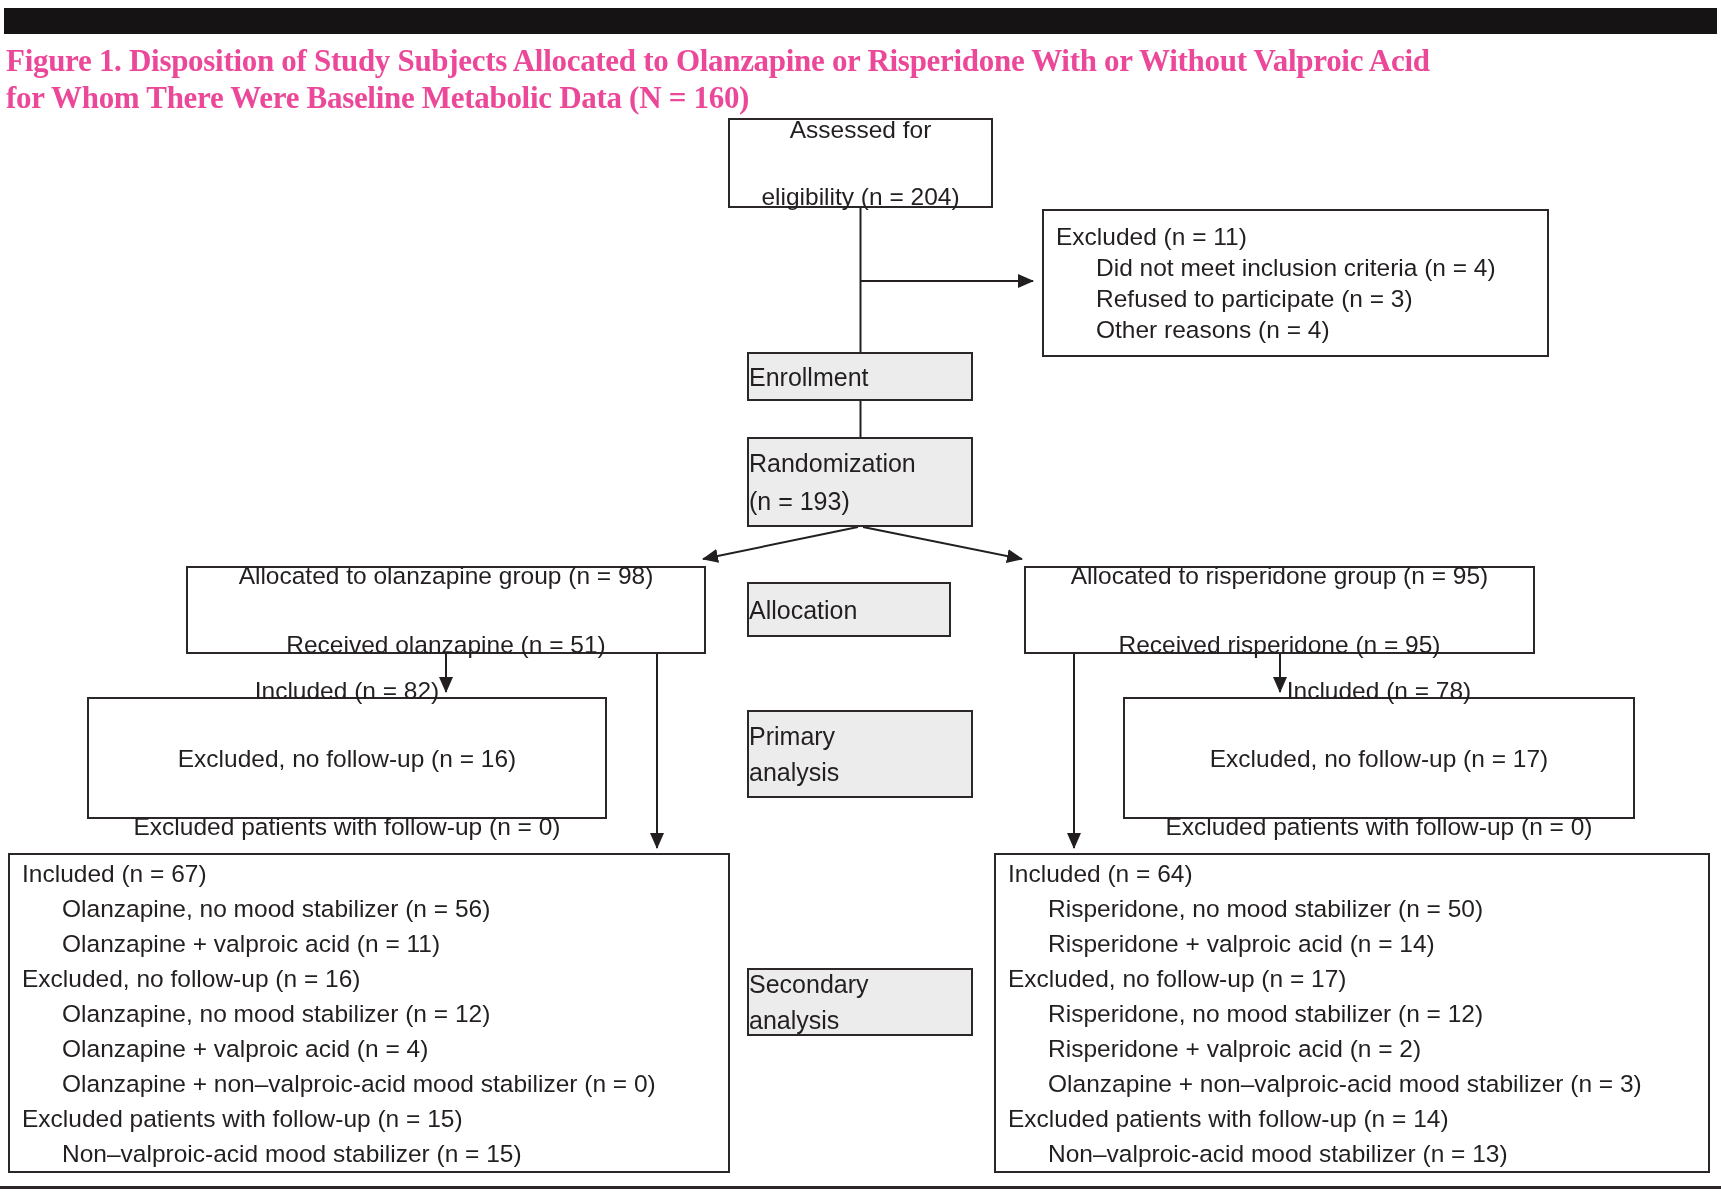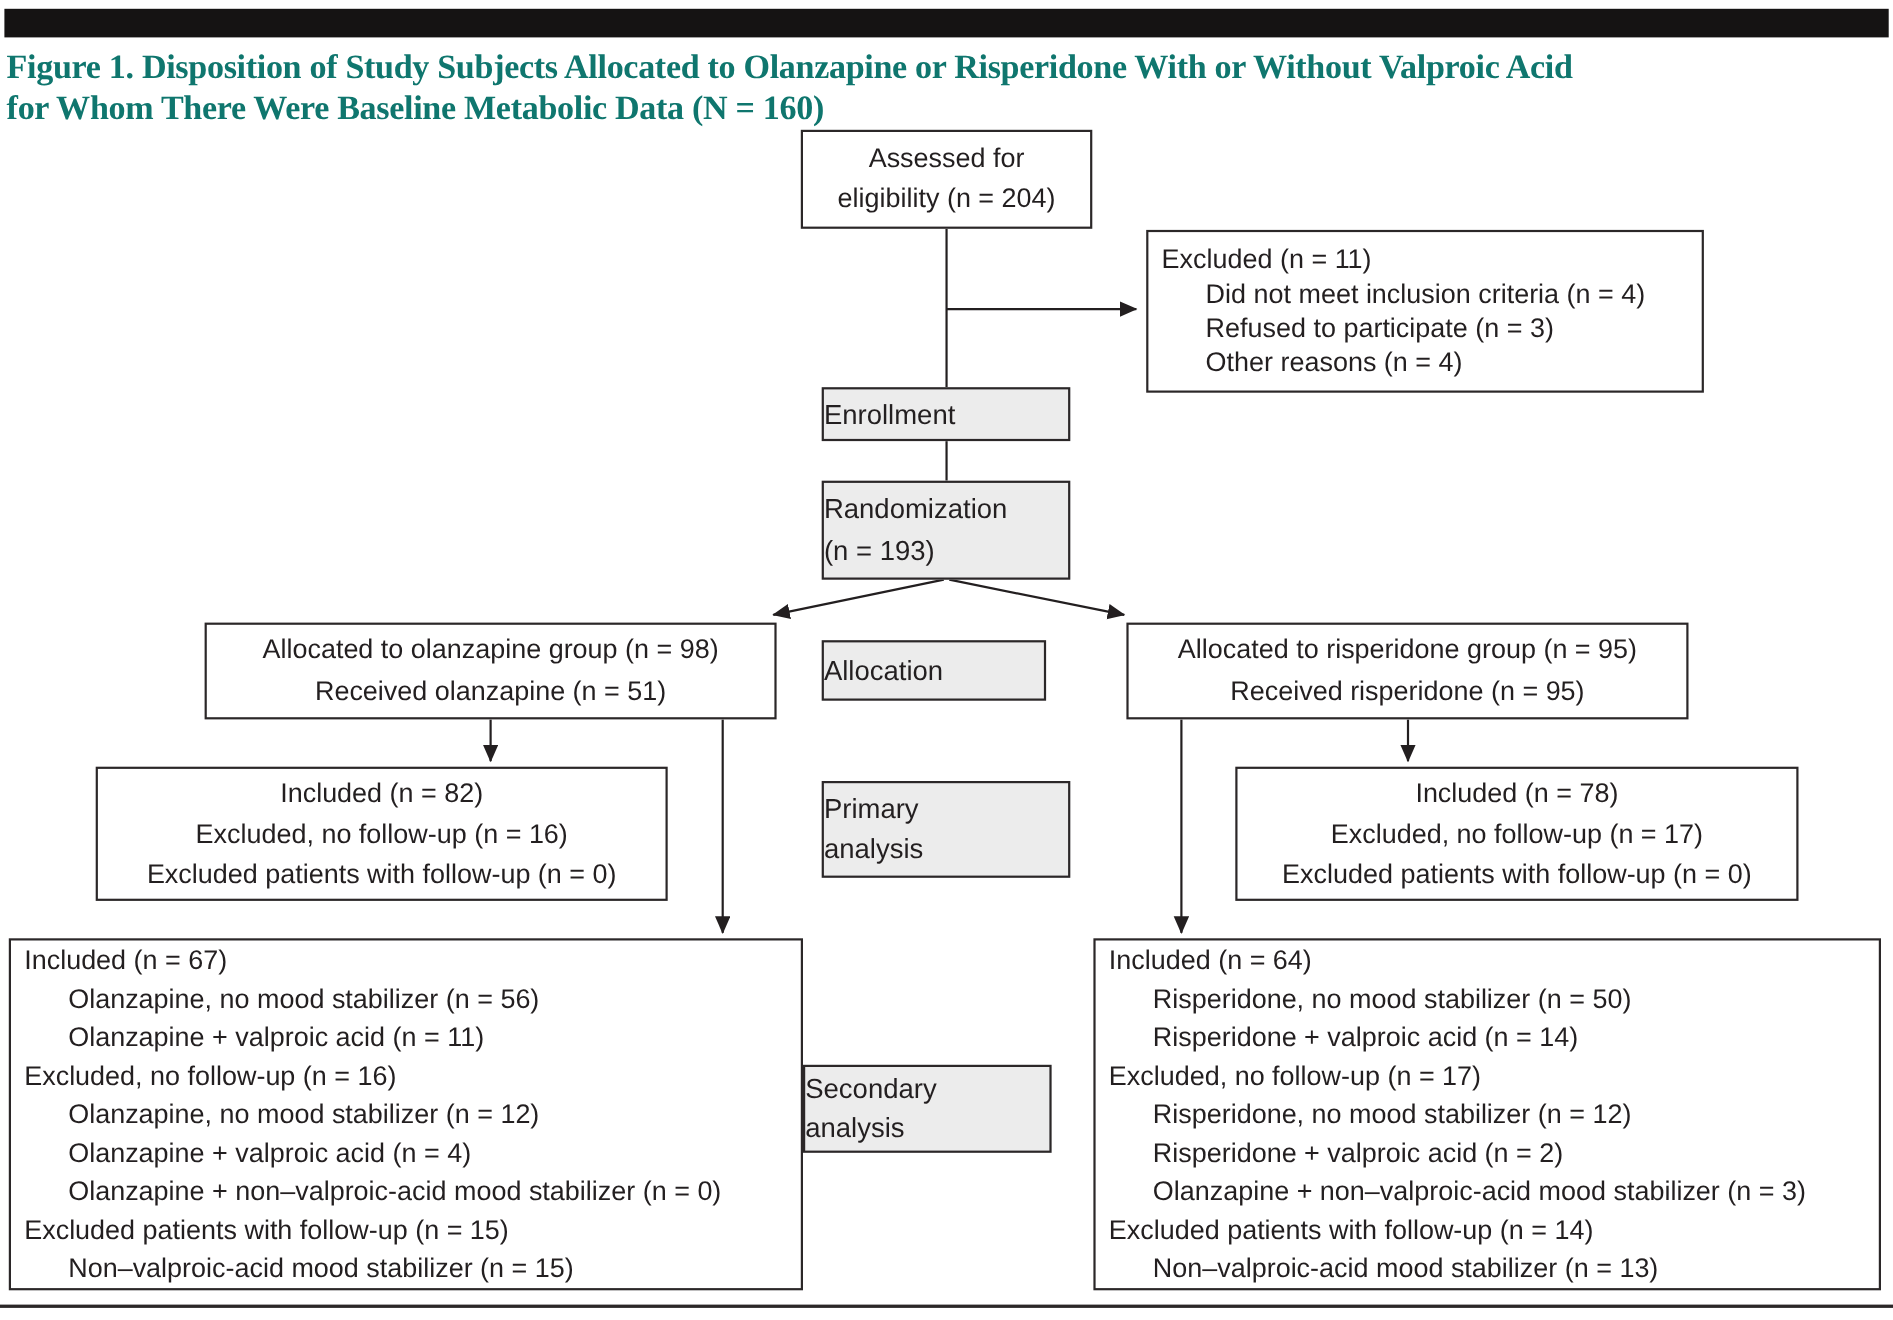--- a/index.html
+++ b/index.html
@@ -21,34 +21,34 @@
   .top-bar{
     position:absolute;left:4px;top:8px;width:1713px;height:26px;
     background:var(--title-bar);
   }
   .fig-title{
     position:absolute;left:6px;top:42px;width:1710px;
     font-family:"Liberation Serif","DejaVu Serif",serif;
     font-weight:bold;
     font-size:31px;line-height:37px;
     letter-spacing:-0.3px;
-    color:#0f766e;
+    color:#ec4899;
   }
   .connectors{
     position:absolute;left:0;top:0;width:1721px;height:1200px;
   }
   .box{
     position:absolute;
     border:2px solid var(--border);
     background:#ffffff;
     box-sizing:border-box;
     display:flex;flex-direction:column;justify-content:center;
     font-size:24.5px;
   }
-  .box.center{align-items:center;text-align:center;}
+  .box.center{align-items:center;text-align:center;gap:31px;}
   .box.leftalign{align-items:stretch;text-align:left;padding:6px 12px;}
   .box.stage{
     background:var(--stage-fill);
     align-items:flex-start;text-align:center;
     font-size:25px;
   }
   .lh36 .line{line-height:36px;}
   .lh38 .line{line-height:38px;}
   .lh37 .line{line-height:37px;}
   .lh31 .line{line-height:31px;}
@@ -145,21 +145,21 @@
     <div class="line indent">Olanzapine, no mood stabilizer (n = 56)</div>
     <div class="line indent">Olanzapine + valproic acid (n = 11)</div>
     <div class="line">Excluded, no follow-up (n = 16)</div>
     <div class="line indent">Olanzapine, no mood stabilizer (n = 12)</div>
     <div class="line indent">Olanzapine + valproic acid (n = 4)</div>
     <div class="line indent">Olanzapine + non–valproic-acid mood stabilizer (n = 0)</div>
     <div class="line">Excluded patients with follow-up (n = 15)</div>
     <div class="line indent">Non–valproic-acid mood stabilizer (n = 15)</div>
   </div>
 
-  <div class="box stage lh36" style="left:730px;top:968px;width:226px;height:80px">
+  <div class="box stage lh36" style="left:747px;top:968px;width:226px;height:68px">
     <div class="line">Secondary</div>
     <div class="line">analysis</div>
   </div>
 
   <div class="box leftalign lh35" style="left:994px;top:853px;width:716px;height:320px">
     <div class="line">Included (n = 64)</div>
     <div class="line indent">Risperidone, no mood stabilizer (n = 50)</div>
     <div class="line indent">Risperidone + valproic acid (n = 14)</div>
     <div class="line">Excluded, no follow-up (n = 17)</div>
     <div class="line indent">Risperidone, no mood stabilizer (n = 12)</div>

